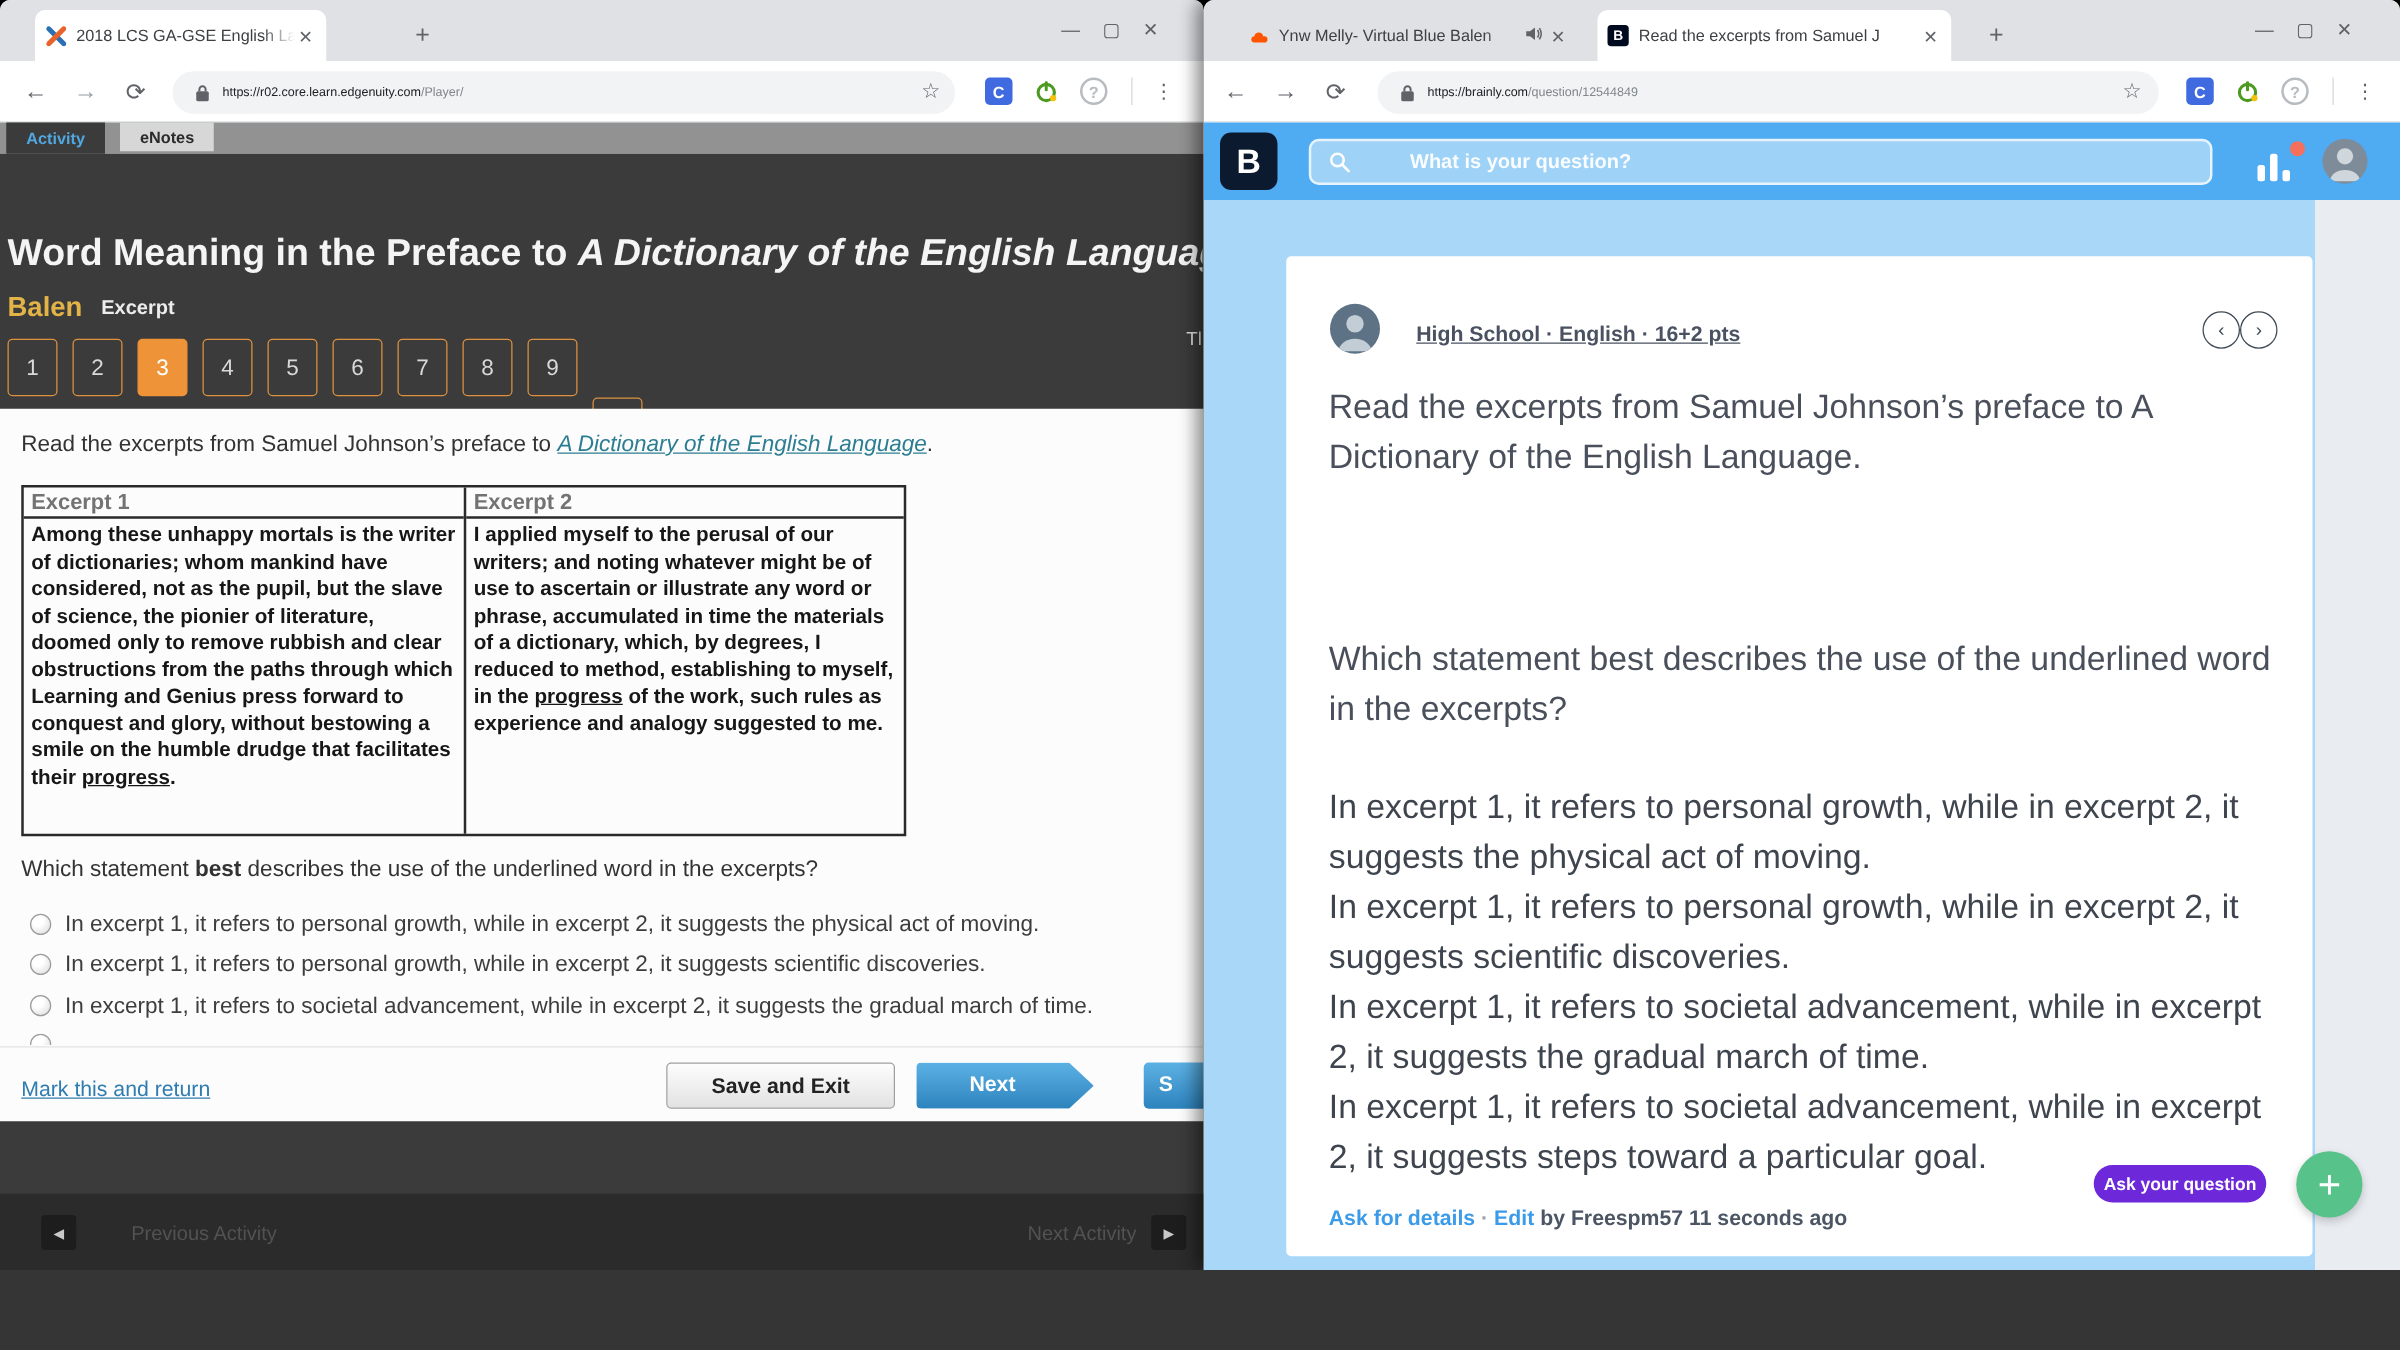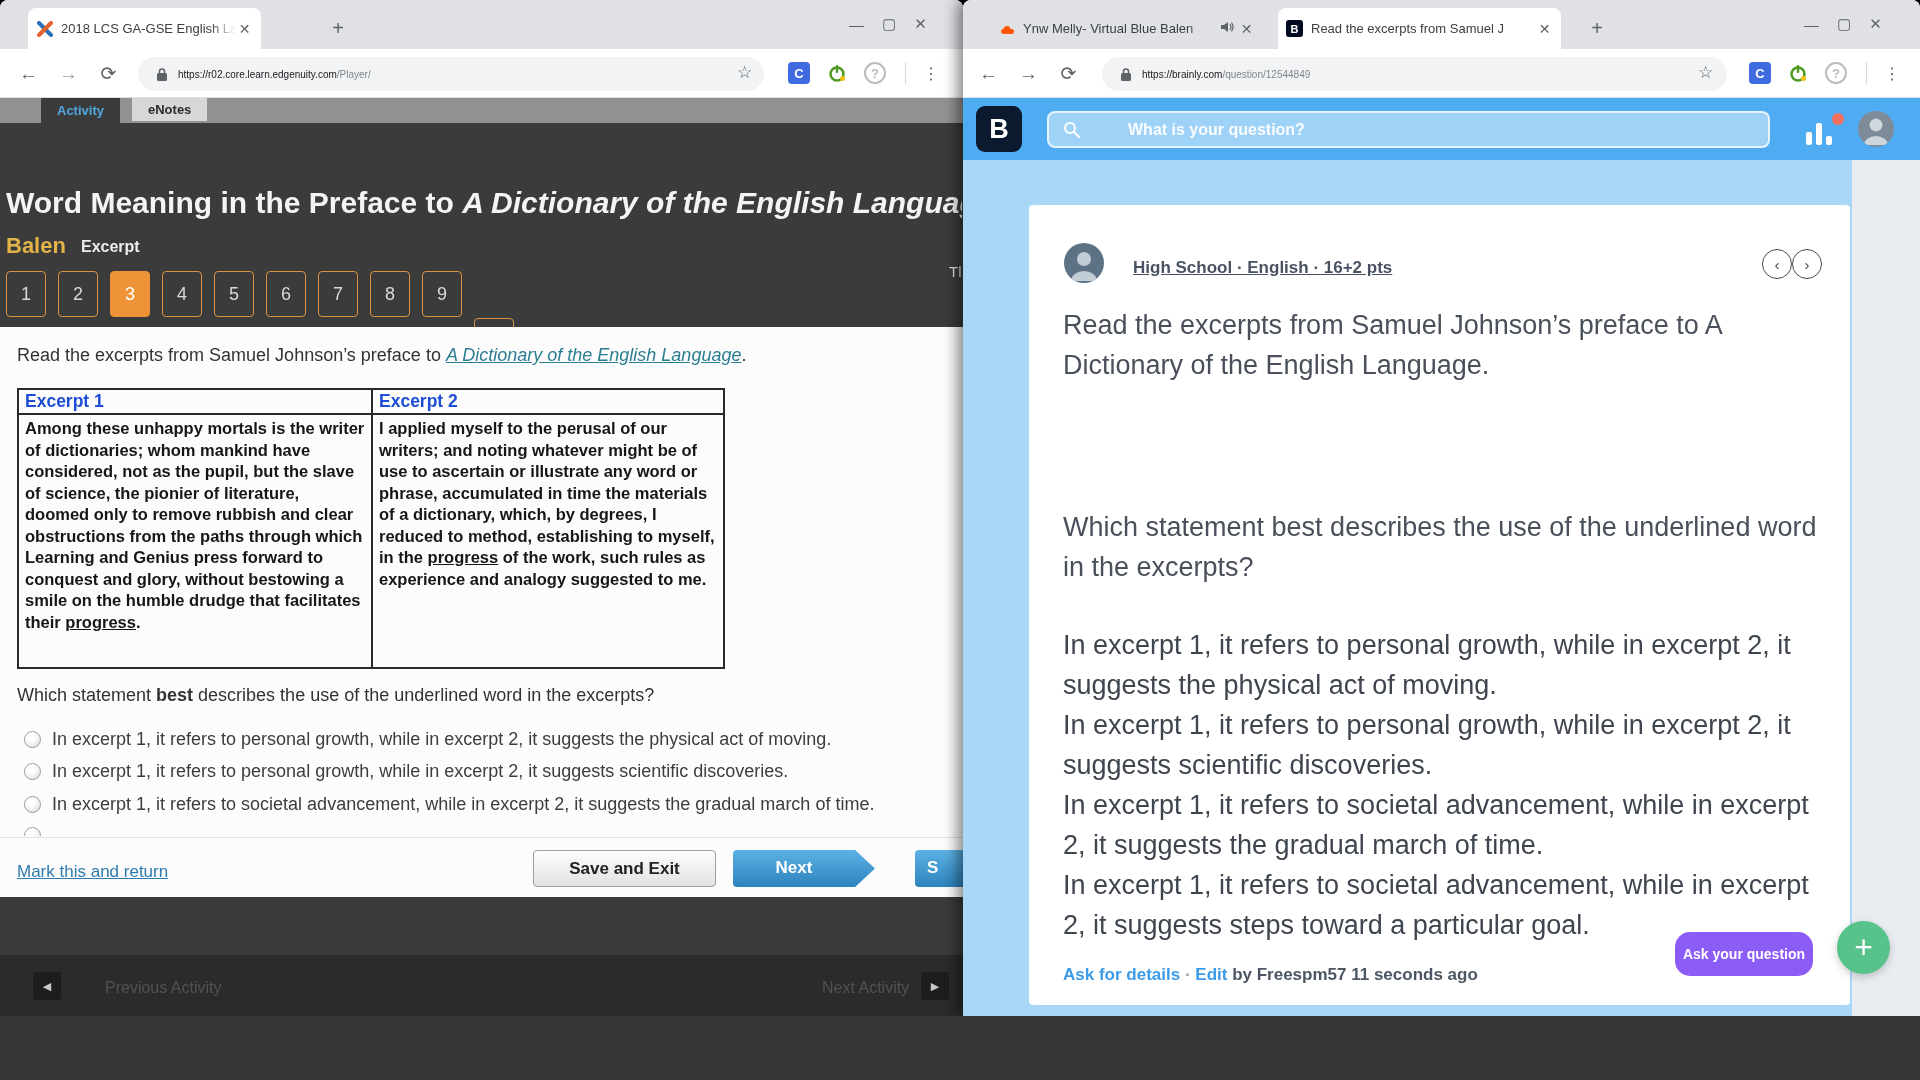--- a/index.html
+++ b/index.html
@@ -43,21 +43,21 @@
   .lock { width:12px; height:15px; margin:0 10px 0 6px; flex:none; }
   .star { position:absolute; top:13px; font-size:17px; color:#5f6368; }
   .ext  { position:absolute; top:13px; width:22px; height:22px; border-radius:4px;
           display:flex; align-items:center; justify-content:center; }
   .kebab{ position:absolute; top:11px; width:26px; height:26px; color:#5f6368; font-size:16px;
           display:flex; align-items:center; justify-content:center; }
 
   
   .subtabs { position:absolute; top:98px; left:0; right:0; height:25px; background:#929292; }
   .subtab  { position:absolute; top:0; height:25px; padding:0 16px; font-size:13px; font-weight:bold;
-             display:flex; align-items:center;margin-left:36px; }
+             display:flex; align-items:center; }
   .subtab.act { left:5px; background:#3b3b3b; color:#51a7e0; }
   .subtab.eno { left:96px; top:0; height:23px; background:#d7d7d7; color:#2b2b2b; }
   .stage { position:absolute; top:123px; left:0; right:0; bottom:0; background:#3b3b3b; }
 
   .lesson-title { position:absolute; left:6px; top:186px; width:956px; font-size:30px;
                   font-weight:bold; color:#f4f4f4; white-space:nowrap; overflow:hidden; }
   .quiz-label  { position:absolute; left:6px;  top:110px; font-size:22px; font-weight:bold; color:#e2b347; }
   .quiz-status { position:absolute; left:81px; top:115px; font-size:16px; font-weight:bold; color:#ededed; }
   .edge-frag   { position:absolute; left:949px; top:140px; font-size:15px; color:#dddddd; }
 
@@ -69,21 +69,21 @@
   .panel { position:absolute; left:0; top:204px; width:963px; height:570px; background:#fcfcfc;
            color:#333; }
   .instr { position:absolute; left:17px; top:18px; font-size:18px; color:#333; }
   .instr a { color:#2b7d92; font-style:italic; text-decoration:underline; }
 
   .xtable { position:absolute; left:17px; top:61px; width:708px; height:281px;
             border:2px solid #2a2a2a; display:flex; }
   .xcol { width:50%; height:100%; }
   .xcol + .xcol { border-left:2px solid #2a2a2a; }
   .xhead { height:25px; border-bottom:2px solid #2a2a2a; font-size:17.5px; font-weight:bold;
-           color:#1d4ed8; padding:1px 6px; }
+           color:#737373; padding:1px 6px; }
   .xbody { padding:3px 6px; font-size:16.5px; line-height:21.5px; font-weight:bold; color:#161616; }
   .u { text-decoration:underline; }
 
   .q-line { position:absolute; left:17px; top:358px; font-size:18px; color:#333; }
   .opts { position:absolute; left:0; top:396px; }
   .opt { position:absolute; left:24px; width:920px; height:32px; display:flex; align-items:center; }
   .radio { width:17px; height:17px; border-radius:50%; border:1px solid #9b9b9b; flex:none;
            background:radial-gradient(circle at 35% 30%, #ffffff 0 30%, #d9d9d9); }
   .opt-label { margin-left:11px; font-size:18px; color:#3d3d3d; white-space:nowrap; }
   .opt4clip { position:absolute; left:24px; top:500px; width:20px; height:9px; overflow:hidden; }
@@ -139,22 +139,22 @@
             color:#4a505b; }
   .bsub   { position:absolute; left:34px; top:302px; width:760px; font-size:27px; line-height:40px;
             color:#4a505b; }
   .bopts  { position:absolute; left:34px; top:420px; width:766px; font-size:27px; line-height:40px;
             color:#3f454e; }
   .bmetarow { position:absolute; left:34px; top:760px; font-size:17px; font-weight:bold; color:#4b5563; }
   .bmetarow a { color:#3b9be8; text-decoration:none; }
   .fab { position:absolute; left:874px; top:761px; width:53px; height:53px; border-radius:50%;
          background:#57c289; color:#fff; font-size:32px; display:flex; align-items:center;
          justify-content:center; box-shadow:0 3px 8px rgba(0,0,0,.2); }
-  .fab-tip { position:absolute; left:712px; top:772px; width:138px; height:44px; border-radius:15px;
-             background:#8b5cf6; color:#fff; font-size:14px; font-weight:bold; display:flex;
+  .fab-tip { position:absolute; left:712px; top:772px; width:138px; height:30px; border-radius:15px;
+             background:#6d28d9; color:#fff; font-size:14px; font-weight:bold; display:flex;
              align-items:center; justify-content:center; }
 
   
   .shelf { position:absolute; left:0; top:1016px; width:1920px; height:64px; background:#353535; }
 </style>
 </head>
 <body>
 
 <div id="left-window" class="window">
   <div class="tabstrip">

